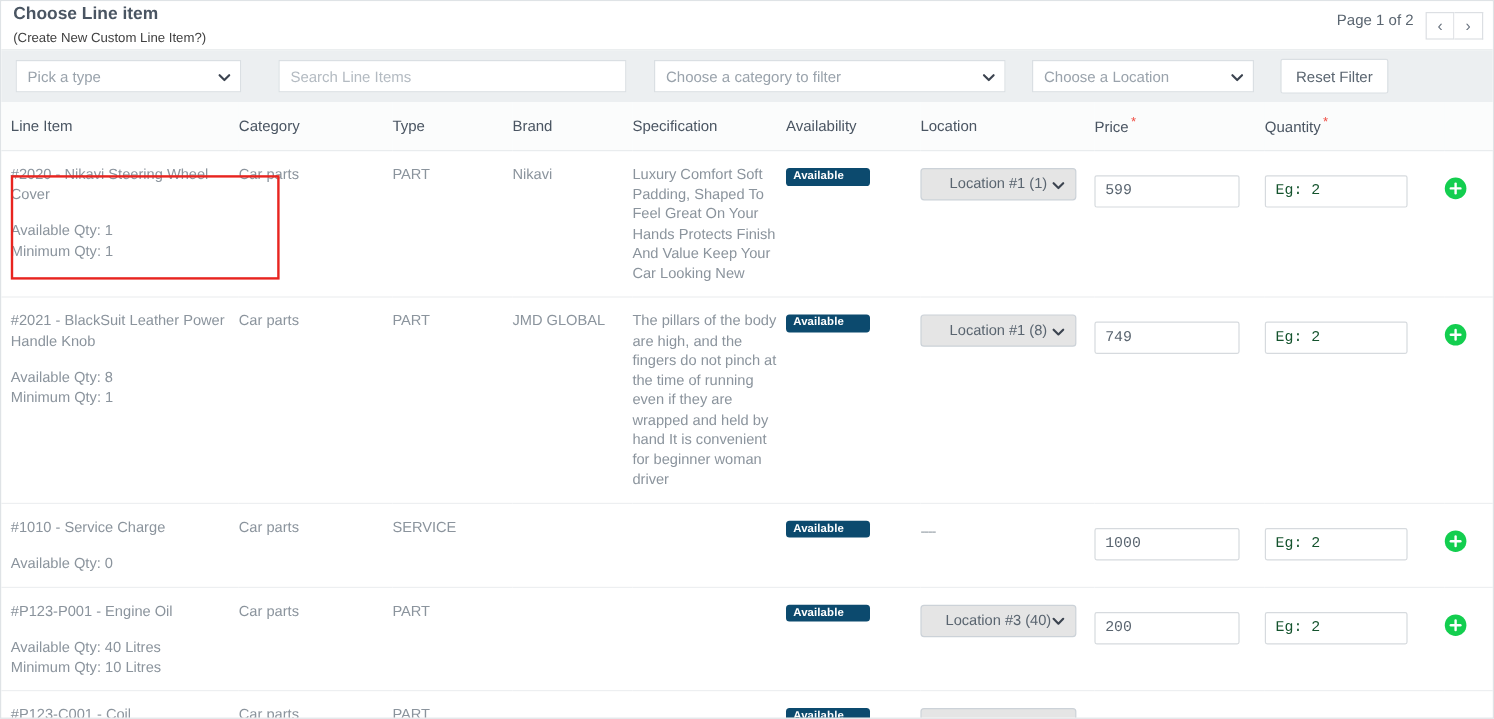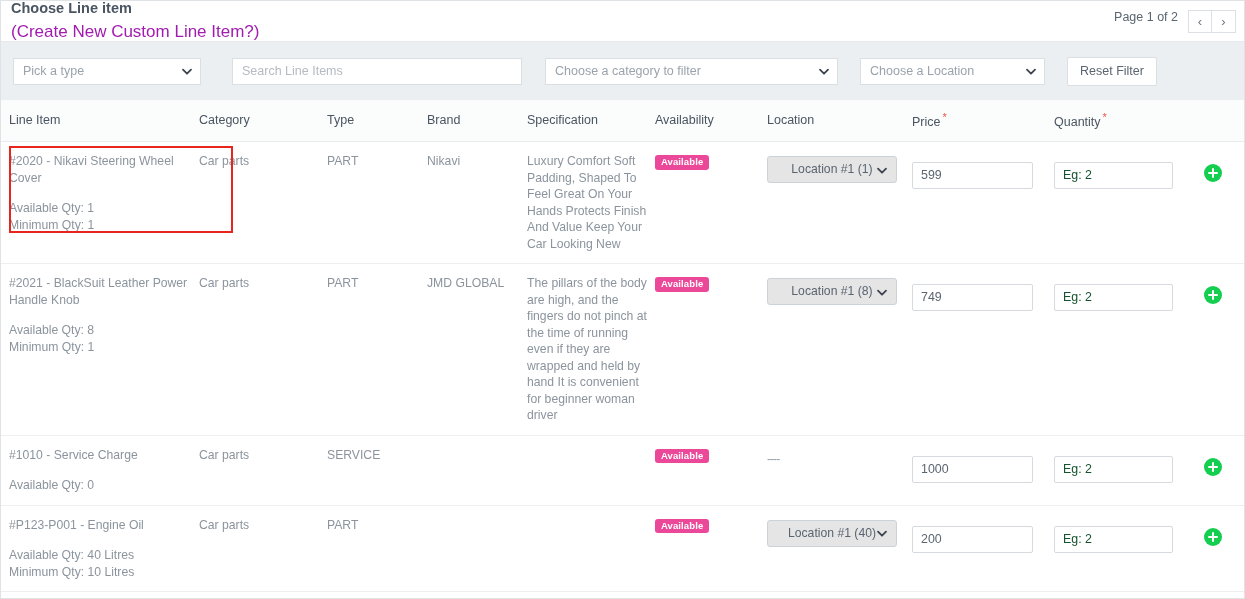--- a/index.html
+++ b/index.html
@@ -42,22 +42,22 @@
     gap: 6px;
     padding-left: 2px;
     flex-direction: column;
   }
   .title-main {
     font-size: 14.5px;
     font-weight: bold;
     color: #4a5562;
   }
   .title-link {
-    font-size: 17px;
-    color: #a21caf;
+    font-size: 11px;
+    color: #404040;
     cursor: pointer;
   }
   .title-right {
     display: flex;
     align-items: flex-start;
     gap: 10px;
   }
   .page-indicator {
     font-size: 12.5px;
     color: #5a6570;
@@ -76,21 +76,21 @@
     justify-content: center;
     font-size: 13px;
     cursor: pointer;
     box-sizing: border-box;
   }
   .pager-btn + .pager-btn { border-left: none; }
 
   
   .filterbar {
     background: #eceff1;
-    height: 58px;
+    height: 43px;
     display: flex;
     align-items: center;
     padding: 0 10px;
     box-sizing: border-box;
     gap: 0;
   }
   .fld {
     height: 27px;
     background: #fff;
     border: 1px solid #dadfe3;
@@ -172,25 +172,25 @@
   .col-qty   { width: 150px; }
   .col-act   { width: 50px; }
 
   .item-name { color: #8b949d; }
   .qty-block { margin-top: 14px; }
   .qty-line  { color: #8b949d; }
   .spec-text { color: #8b949d; }
 
   .badge {
     display: inline-block;
-    background: #ec4899;
+    background: #0c4a6e;
     color: #fff;
     font-size: 9.5px;
     font-weight: bold;
-    padding: 2px 6px 3px 6px;
+    padding: 2px 22px 3px 6px;
     border-radius: 3px;
     line-height: 1;
     letter-spacing: .1px;
   }
 
   .loc-select {
     position: relative;
     width: 130px;
     height: 27px;
     background: #e5e5e5;
@@ -222,20 +222,21 @@
     border: 1px solid #d6dade;
     border-radius: 2px;
     box-sizing: border-box;
     font-size: 12.4px;
     color: #5a6570;
     padding: 0 8px;
     display: flex;
     align-items: center;
     background: #fff;
     margin-top: 9px;
+    font-family: Liberation Mono, monospace;
   }
   .txt-input.ph { color: #14532d; }
   .qty-input { width: 119px; }
 
   .add-btn {
     width: 18px;
     height: 18px;
     border-radius: 50%;
     background: #13ce4f;
     position: relative;
@@ -435,21 +436,21 @@
               <div class="qty-line">Minimum Qty: 10 Litres</div>
             </div>
           </td>
           <td class="col-cat"><span>Car parts</span></td>
           <td class="col-type"><span>PART</span></td>
           <td class="col-brand"><span></span></td>
           <td class="col-spec"><span class="spec-text"></span></td>
           <td class="col-avail"><span class="badge">Available</span></td>
           <td class="col-loc">
             <div class="loc-select">
-              <span>Location #1 (40)</span>
+              <span>Location #3 (40)</span>
               <span class="chev"><svg viewBox="0 0 12 12" width="12" height="12">
                   <path d="M2 4.2 L6 8.2 L10 4.2" fill="none" stroke="currentColor" stroke-width="1.8" stroke-linecap="round" stroke-linejoin="round"></path>
                 </svg></span>
             </div>
           </td>
           <td class="col-price">
             <div class="txt-input">
               <span>200</span>
             </div>
           </td>

